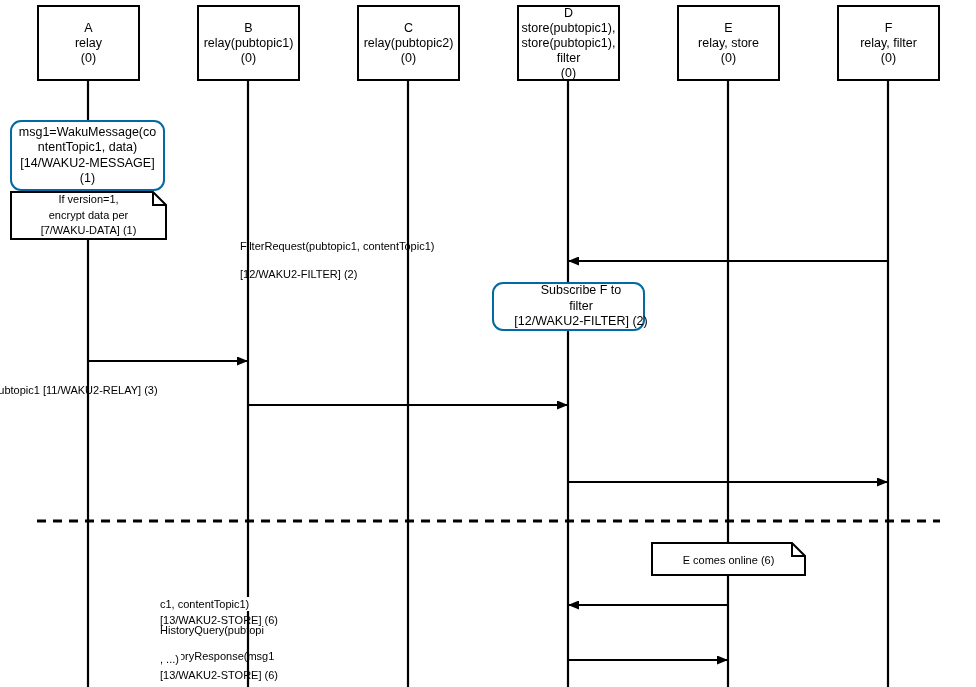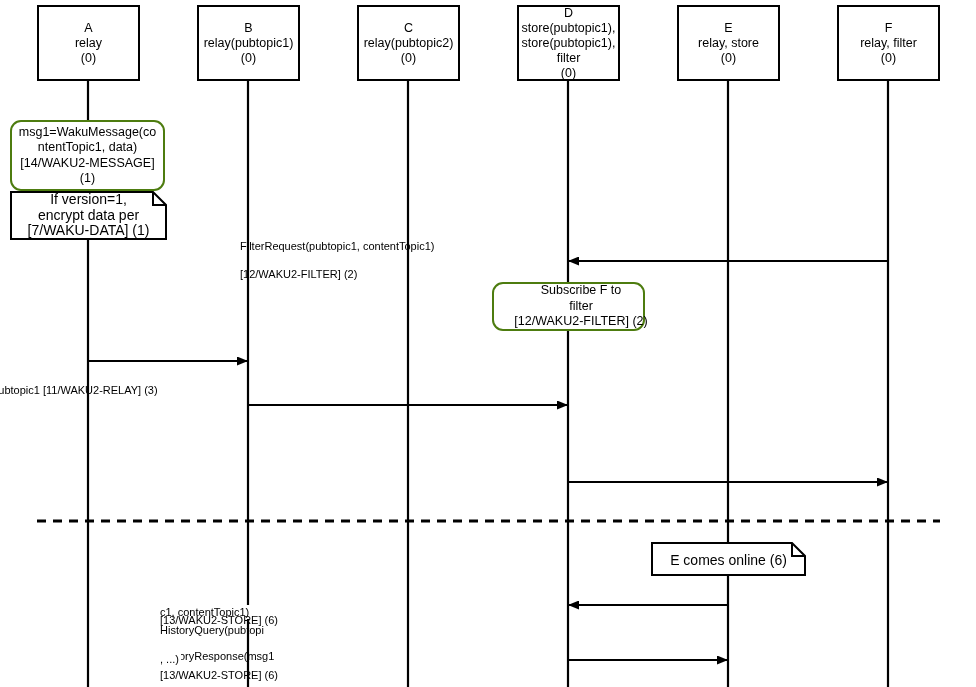--- a/index.html
+++ b/index.html
@@ -42,21 +42,21 @@
     line-height: 15px;
     z-index: 5;
   }
   .participant-box .pline {
     display: block;
     white-space: nowrap;
   }
   
   .note-round {
     box-sizing: border-box;
-    border: 2px solid #4d7c0f;
+    border: 2px solid #0369a1;
     border-radius: 11px;
     background: #ffffff;
     display: flex;
     flex-direction: column;
     align-items: center;
     justify-content: center;
     text-align: center;
     font-size: 12.5px;
     line-height: 15.5px;
     z-index: 6;
@@ -71,21 +71,21 @@
   .note-fold .nf-body {
     position: absolute;
     left: 0; top: 0;
     width: 100%;
     height: 100%;
     display: flex;
     flex-direction: column;
     align-items: center;
     justify-content: center;
     text-align: center;
-    font-size: 14px;
+    font-size: 11px;
     line-height: 15.5px;
   }
   .note-fold .nline { display: block; white-space: nowrap; }
   
   .msg-label {
     position: absolute;
     font-size: 11px;
     line-height: 14px;
     text-align: center;
     white-space: nowrap;
@@ -199,20 +199,20 @@
           <span class="nline">E comes online (6)</span>
         </div>
       </div>
     </div>
 
   <div id="labels-layer" class="abs" style="left:0;top:0;width:976px;height:687px;">
       <div class="msg-label plain" style="top: 239px; left: 238px; width: auto; text-align: left;">FilterRequest(pubtopic1, contentTopic1)</div>
       <div class="msg-label plain" style="top: 267px; left: 238px; width: auto; text-align: left;">[12/WAKU2-FILTER] (2)</div>
       <div class="msg-label plain" style="top: 383px; left: -82px; width: auto; text-align: left;">relay msg1 on pubtopic1 [11/WAKU2-RELAY] (3)</div>
       <div class="msg-label plain" style="top: 582px; left: 158px; width: auto; text-align: left; margin-top: 41px;">HistoryQuery(pubtopi</div>
-      <div class="msg-label" style="top: 597px; left: 158px; width: auto; text-align: left; margin-top: 8px;">c1, contentTopic1)</div>
+      <div class="msg-label" style="top: 597px; left: 158px; width: auto; text-align: left;">c1, contentTopic1)</div>
       <div class="msg-label plain" style="top: 613px; left: 158px; width: auto; text-align: left;">[13/WAKU2-STORE] (6)</div>
       <div class="msg-label plain" style="top: 649px; left: 158px; width: auto; text-align: center;">HistoryResponse(msg1</div>
       <div class="msg-label" style="top: 652px; left: 158px; width: auto; text-align: left;">, ...)</div>
       <div class="msg-label plain" style="top: 668px; left: 158px; width: auto; text-align: left;">[13/WAKU2-STORE] (6)</div>
     </div>
 
 </div>
 
 </body></html>

